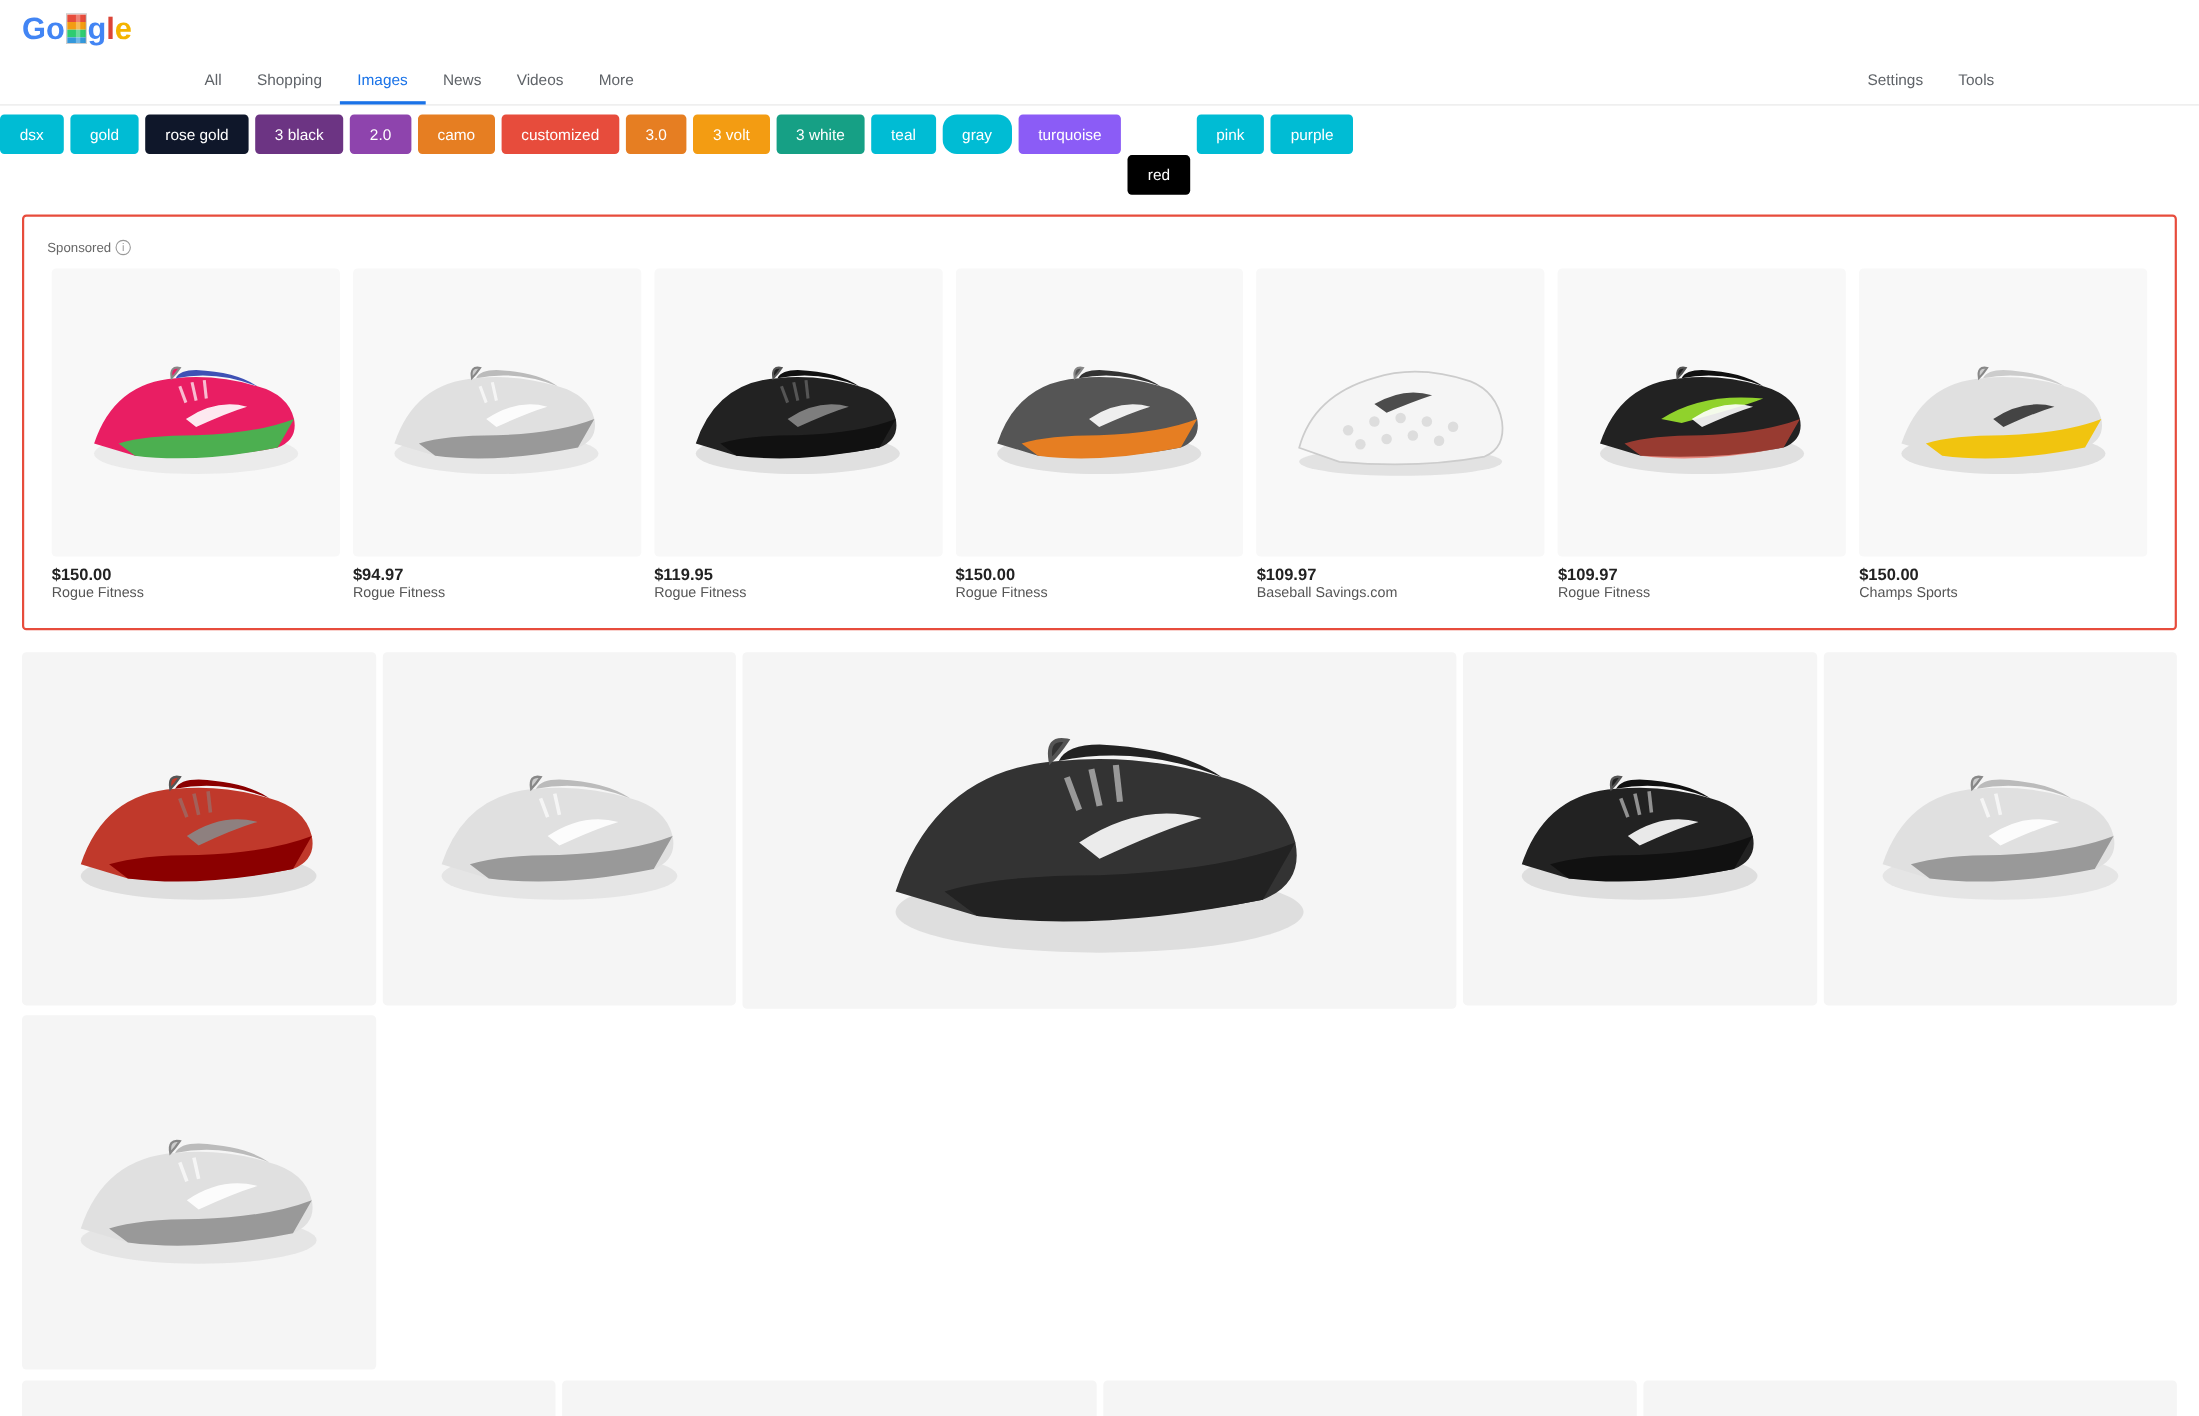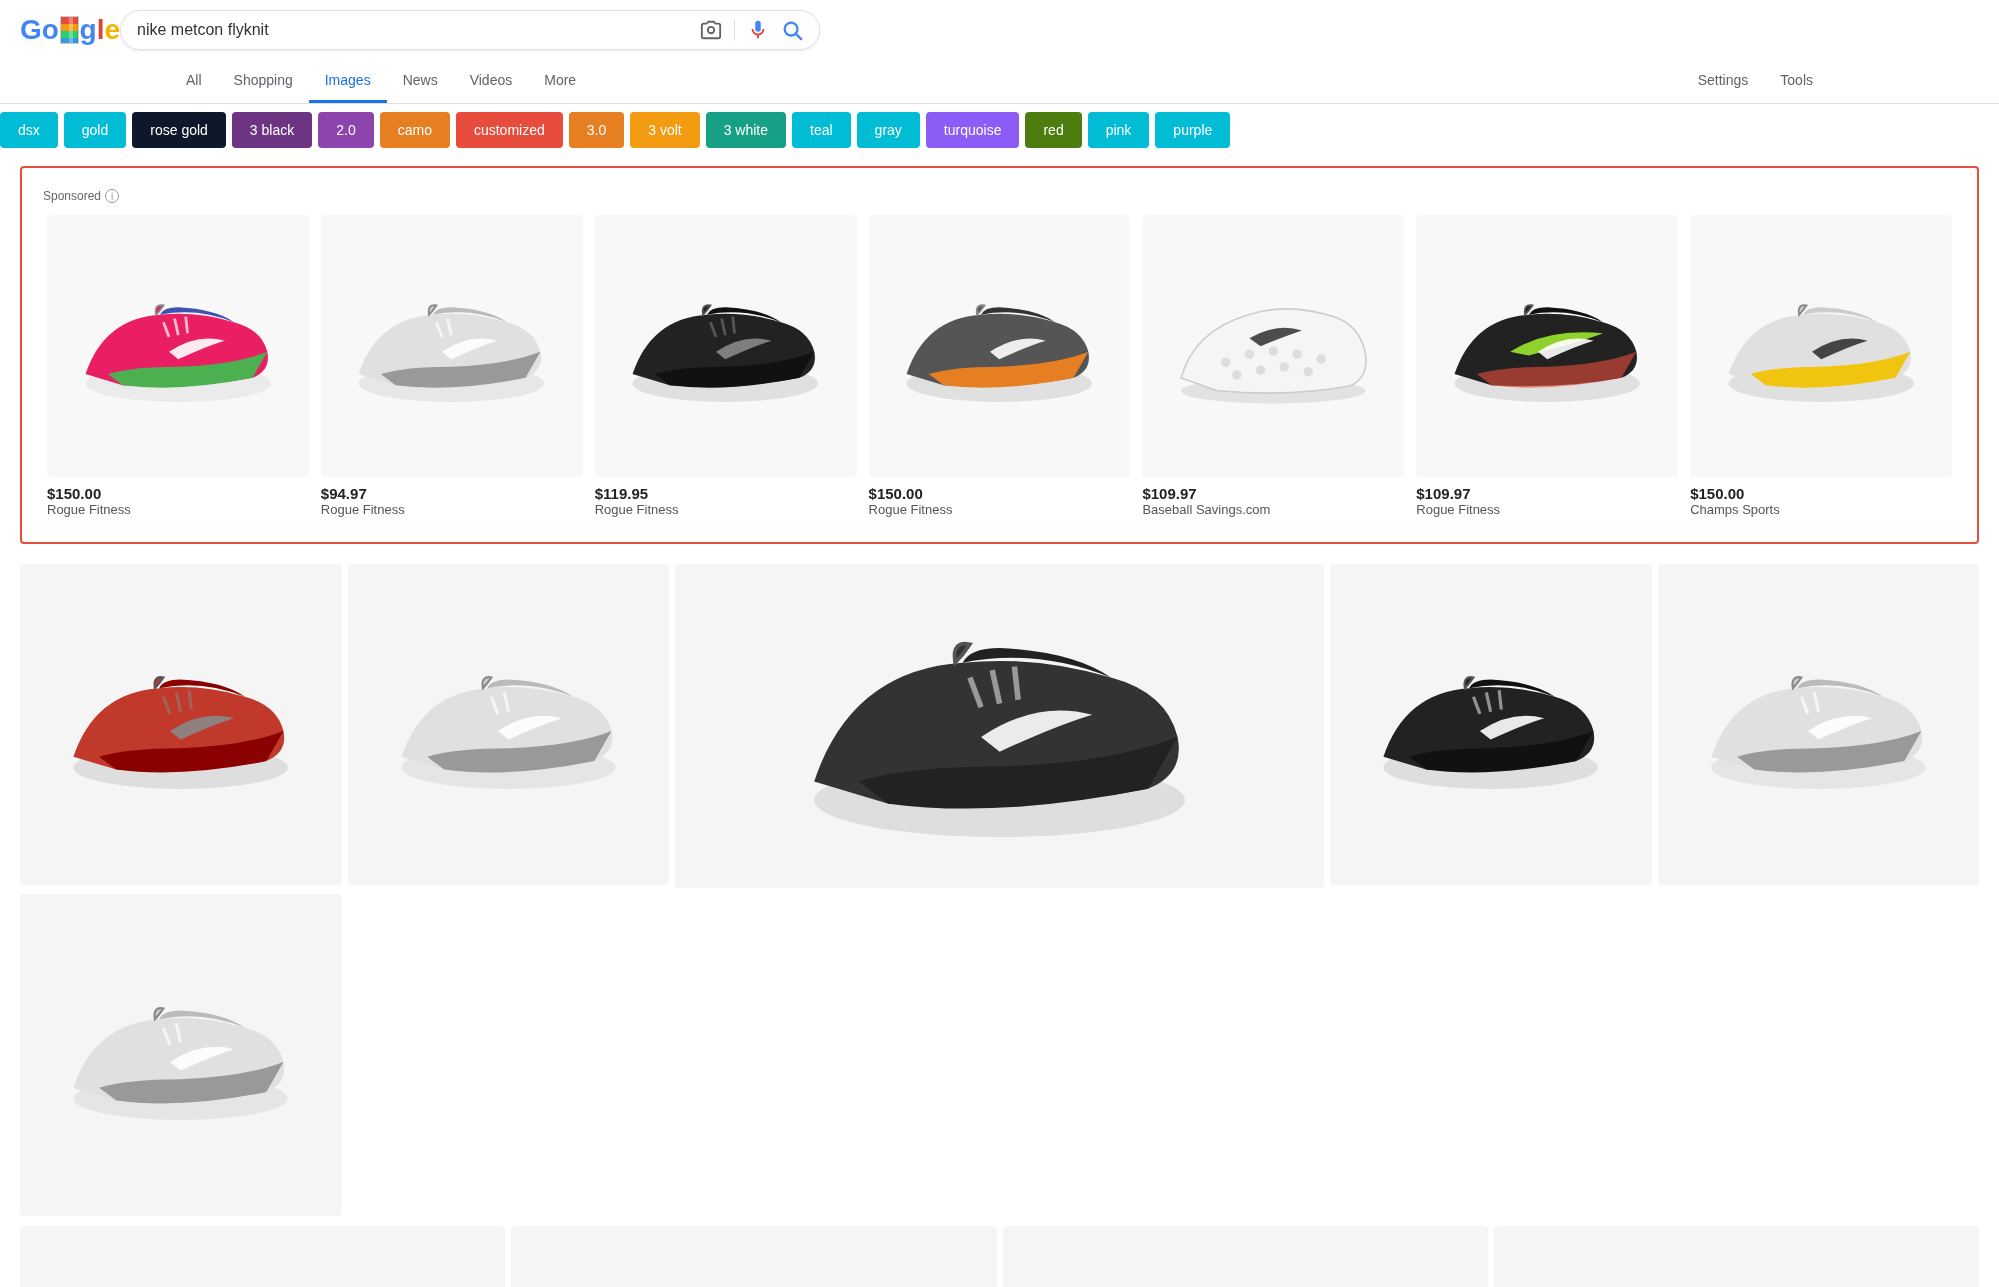--- a/index.html
+++ b/index.html
@@ -63,44 +63,20 @@
         <rect x="0" y="21" width="32" height="7" fill="#3498DB"></rect>
         <rect x="8" y="0" width="4" height="28" fill="rgba(255,255,255,0.3)"></rect>
         <rect x="16" y="0" width="4" height="28" fill="rgba(0,0,0,0.1)"></rect>
       </svg>
     </span>
     <span style="color:#4285F4;font-weight:bold;font-size:28px;">g</span>
       <span style="color:#DB4437;font-weight:bold;font-size:28px;">l</span>
       <span style="color:#F4B400;font-weight:bold;font-size:28px;">e</span>
   </div>
 
-  <div class="search-box-wrapper">
-    <input class="search-input" type="text" value="nike metcon flyknit" style="">
-    <div class="search-icons">
-      <button class="icon-btn">
-        <svg width="22" height="22" viewBox="0 0 24 24" fill="none">
-          <path d="M9 3L7.17 5H4a2 2 0 00-2 2v12a2 2 0 002 2h16a2 2 0 002-2V7a2 2 0 00-2-2h-3.17L15 3H9z" stroke="#5f6368" stroke-width="2" fill="none"></path>
-          <circle cx="12" cy="12" r="3.5" stroke="#5f6368" stroke-width="2" fill="none"></circle>
-        </svg>
-      </button>
-      <div style="width:1px;height:22px;background:#dfe1e5;"></div>
-      <button class="icon-btn">
-        <svg width="22" height="22" viewBox="0 0 24 24">
-          <path d="M12 14a3 3 0 003-3V5a3 3 0 10-6 0v6a3 3 0 003 3z" fill="#4285F4"></path>
-          <path d="M17 11a5 5 0 01-10 0H5a7 7 0 006 6.93V21h2v-3.07A7 7 0 0019 11h-2z" fill="#DB4437"></path>
-        </svg>
-      </button>
-      <button class="icon-btn">
-        <svg width="22" height="22" viewBox="0 0 24 24">
-          <circle cx="11" cy="11" r="7" stroke="#4285F4" stroke-width="2.5" fill="none"></circle>
-          <line x1="16.5" y1="16.5" x2="22" y2="22" stroke="#4285F4" stroke-width="2.5" stroke-linecap="round"></line>
-        </svg>
-      </button>
-    </div>
-  </div>
 </div>
 
 <div class="nav-bar">
   <a class="nav-item">All</a>
   <a class="nav-item">Shopping</a>
   <a class="nav-item active">Images</a>
   <a class="nav-item">News</a>
   <a class="nav-item">Videos</a>
   <a class="nav-item">More</a>
   <div class="nav-spacer"></div>
@@ -113,23 +89,23 @@
     <div class="chip" style="background: rgb(0, 188, 212);">gold</div>
     <div class="chip" style="background: #0f172a;">rose gold</div>
     <div class="chip" style="background: rgb(108, 52, 131);">3 black</div>
     <div class="chip" style="background: rgb(142, 68, 173);">2.0</div>
     <div class="chip" style="background: rgb(230, 126, 34);">camo</div>
     <div class="chip" style="background: rgb(231, 76, 60);">customized</div>
     <div class="chip" style="background: rgb(230, 126, 34);">3.0</div>
     <div class="chip" style="background: rgb(243, 156, 18);">3 volt</div>
     <div class="chip" style="background: rgb(22, 160, 133);">3 white</div>
     <div class="chip" style="background: rgb(0, 188, 212);">teal</div>
-    <div class="chip" style="background: rgb(0, 188, 212);">gray</div>
+    <div class="chip" style="background: rgb(0, 188, 212); border-radius: 13px;">gray</div>
     <div class="chip" style="background: #8b5cf6;">turquoise</div>
-    <div class="chip" style="background: #4d7c0f;">red</div>
+    <div class="chip" style="background: #000000; margin-top: 37px;">red</div>
     <div class="chip" style="background: rgb(0, 188, 212);">pink</div>
     <div class="chip" style="background: rgb(0, 188, 212);">purple</div>
   </div>
 
 <div class="sponsored-section">
   <div class="sponsored-label">
     <span>Sponsored</span>
     <span class="info-circle">i</span>
   </div>
   <div class="sponsored-grid" id="sponsored-grid">

